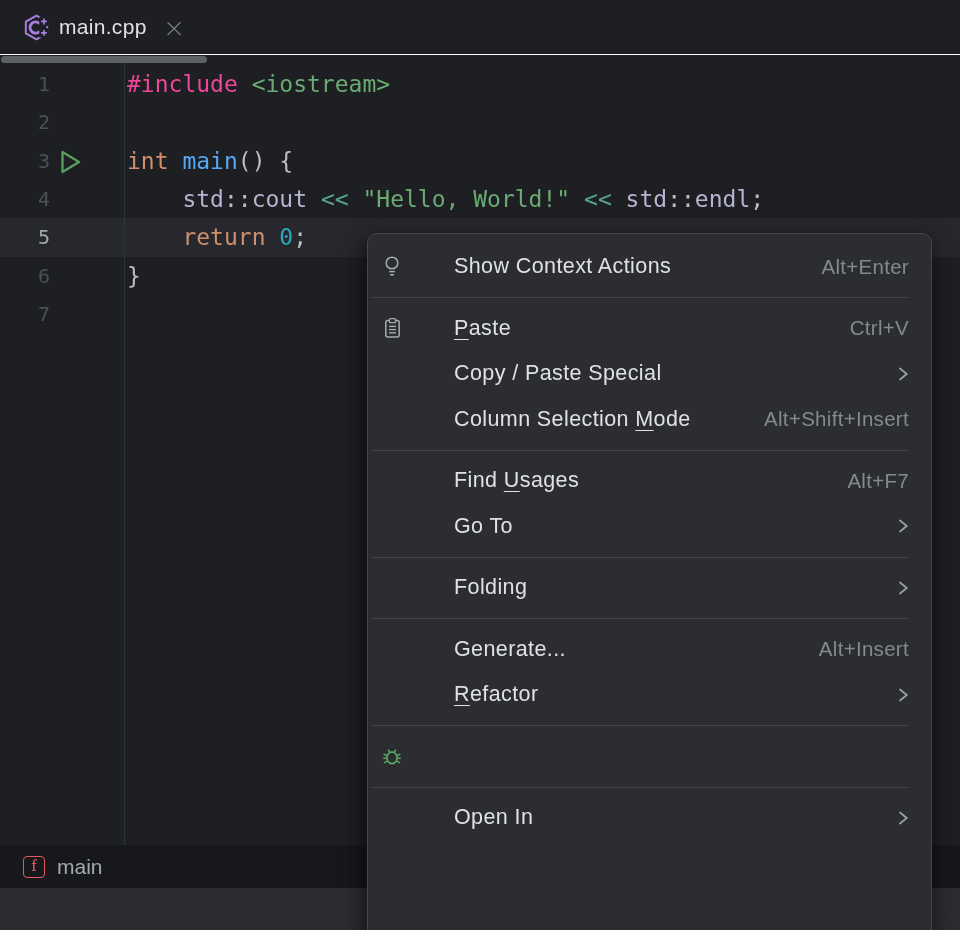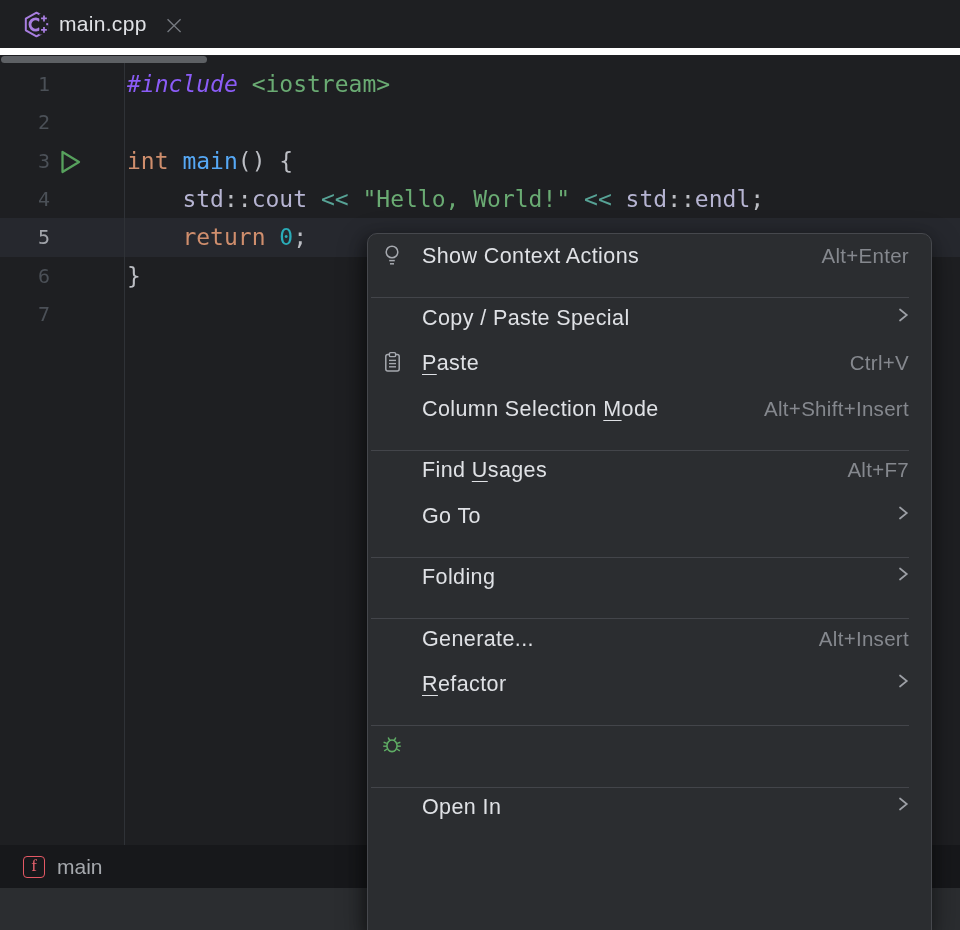--- a/index.html
+++ b/index.html
@@ -1,19 +1,19 @@
 <!DOCTYPE html>
 <html><head>
 <meta charset="utf-8">
 <style>
   * { margin:0; padding:0; box-sizing:border-box; }
   html,body { width:960px; height:930px; overflow:hidden; background:#1e1f22; font-family:"Liberation Sans",sans-serif; }
   body { position:relative; }
 
-  .tabbar { height:55px; display:flex; align-items:flex-end; background:#1e1f22; border-bottom:7px solid #ffffff; }
+  .tabbar { height:55px; display:flex; align-items:flex-end; background:#1e1f22; border-bottom:1px solid #ffffff; }
   .tab { display:flex; align-items:center; height:100%; padding:0 18px 0 23px; }
   .tab-icon { width:27px; height:27px; margin-right:9px; }
   .tab-label { font-size:21px; color:#dfe1e5; letter-spacing:0.3px; }
   .tab-close { margin-left:16px; font-size:27px; font-weight:300; color:#767a81; line-height:1; font-family:"DejaVu Sans",sans-serif; }
   .tab-underline { position:absolute; left:1px; top:56px; width:206px; height:7px; border-radius:4px; background:#5d6064; }
 
   .editor { position:absolute; top:63px; left:0; width:960px; height:782px;
             font-family:"DejaVu Sans Mono",monospace; font-size:23px; }
   .editor-lines { padding-top:2px; }
   .code-row { display:flex; height:38.33px; line-height:38.33px; }
@@ -28,21 +28,21 @@
   .breadcrumbs { position:absolute; top:845px; left:0; width:960px; height:43px; background:#17181b; display:flex; align-items:center; }
   .bc-item { display:flex; align-items:center; margin-left:23px; }
   .f-badge { width:22px; height:22px; border:1.8px solid #e45864; border-radius:4px; color:#e9626e;
              display:flex; align-items:center; justify-content:center; font-size:17px; font-family:"Liberation Serif",serif; padding-bottom:1px; }
   .bc-label { margin-left:12px; font-size:21px; color:#a5a8ad; }
   .bottomstrip { position:absolute; top:888px; left:0; width:960px; height:42px; background:#2b2d30; }
 
   .menu { position:absolute; left:367px; top:233px; width:565px; height:700px; background:#2b2d30;
           border:1px solid #46484d; border-radius:10px 10px 0 0; padding-top:10px;
           box-shadow:0 10px 30px rgba(0,0,0,0.45), -4px 4px 14px rgba(0,0,0,0.3); z-index:10; }
-  .menu-item { height:45.5px; display:flex; padding:0 22px 0 13px; }
+  .menu-item { height:45.5px; display:flex; align-items:center; padding:0 22px 0 13px;gap:32px; }
   .mi-icon { width:22px; height:22px; margin-right:19px; flex:none; display:flex; align-items:center; justify-content:center; }
   .mi-label { font-size:21.5px; color:#dfe1e5; letter-spacing:0.4px; white-space:nowrap; }
   .mi-label u { text-underline-offset:3.5px; text-decoration-thickness:1px; }
   .mi-shortcut { margin-left:auto; font-size:20.5px; color:#85888e; letter-spacing:0.3px; }
   .mi-arrow { margin-left:auto; display:flex; }
   .menu-sep { height:16px; display:flex; align-items:center; padding:0 22px 0 3px; }
   .menu-sep > div { height:1px; width:100%; background:#43454a; }
 </style>
 </head>
 <body>
@@ -62,21 +62,21 @@
   </div>
 </div>
 <div class="tab-underline"></div>
 
 <div class="editor">
   <div class="editor-lines">
       <div class="code-row">
         <div class="gutter">
           <span class="num">1</span>
         </div>
-        <div class="code"><span style="color: #8b5cf6; font-style: italic;">#include </span><span style="color: rgb(106, 171, 115);">&lt;iostream&gt;</span></div>
+        <div class="code"><span style="color: #ec4899;">#include </span><span style="color: rgb(106, 171, 115);">&lt;iostream&gt;</span></div>
       </div>
       <div class="code-row">
         <div class="gutter">
           <span class="num">2</span>
         </div>
         <div class="code"></div>
       </div>
       <div class="code-row">
         <div class="gutter">
           <span class="num">3</span>
@@ -131,40 +131,40 @@
           <line x1="9" y1="19.8" x2="13" y2="19.8" stroke="#a6a9af" stroke-width="1.5"></line>
         </svg>
       </span>
       <span class="mi-label">Show Context Actions</span>
       <span class="mi-shortcut">Alt+Enter</span>
     </div>
     <div class="menu-sep">
       <div></div>
     </div>
     <div class="menu-item">
-      <span class="mi-icon"></span>
-      <span class="mi-label">Copy / Paste Special</span>
-      <span class="mi-arrow">
-        <svg width="11" height="18" viewBox="0 0 11 18">
-          <path d="M2 3.5 L8.8 9 L2 14.5" fill="none" stroke="#9da0a6" stroke-width="1.7" stroke-linecap="round"></path>
-        </svg>
-      </span>
-    </div>
-    <div class="menu-item">
       <span class="mi-icon">
         <svg width="21" height="22" viewBox="0 0 21 22">
           <rect x="3.8" y="3.6" width="13.4" height="16.4" rx="2" fill="none" stroke="#a6a9af" stroke-width="1.5"></rect>
           <rect x="7.4" y="1.6" width="6.2" height="4" rx="1.2" fill="#2b2d30" stroke="#a6a9af" stroke-width="1.4"></rect>
           <line x1="7" y1="9.4" x2="14" y2="9.4" stroke="#a6a9af" stroke-width="1.4"></line>
           <line x1="7" y1="12.6" x2="14" y2="12.6" stroke="#a6a9af" stroke-width="1.4"></line>
           <line x1="7" y1="15.8" x2="14" y2="15.8" stroke="#a6a9af" stroke-width="1.4"></line>
         </svg>
       </span>
       <span class="mi-label"><u>P</u>aste</span>
       <span class="mi-shortcut">Ctrl+V</span>
+    </div>
+    <div class="menu-item">
+      <span class="mi-icon"></span>
+      <span class="mi-label">Copy / Paste Special</span>
+      <span class="mi-arrow">
+        <svg width="11" height="18" viewBox="0 0 11 18">
+          <path d="M2 3.5 L8.8 9 L2 14.5" fill="none" stroke="#9da0a6" stroke-width="1.7" stroke-linecap="round"></path>
+        </svg>
+      </span>
     </div>
     <div class="menu-item">
       <span class="mi-icon"></span>
       <span class="mi-label">Column Selection <u>M</u>ode</span>
       <span class="mi-shortcut">Alt+Shift+Insert</span>
     </div>
     <div class="menu-sep">
       <div></div>
     </div>
     <div class="menu-item">

